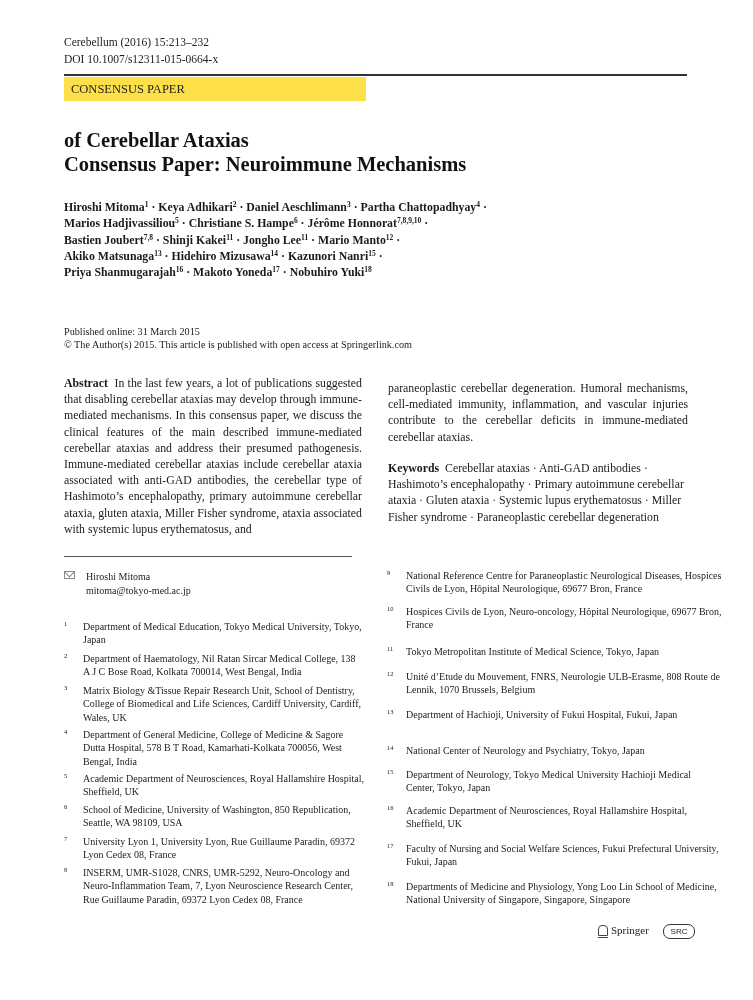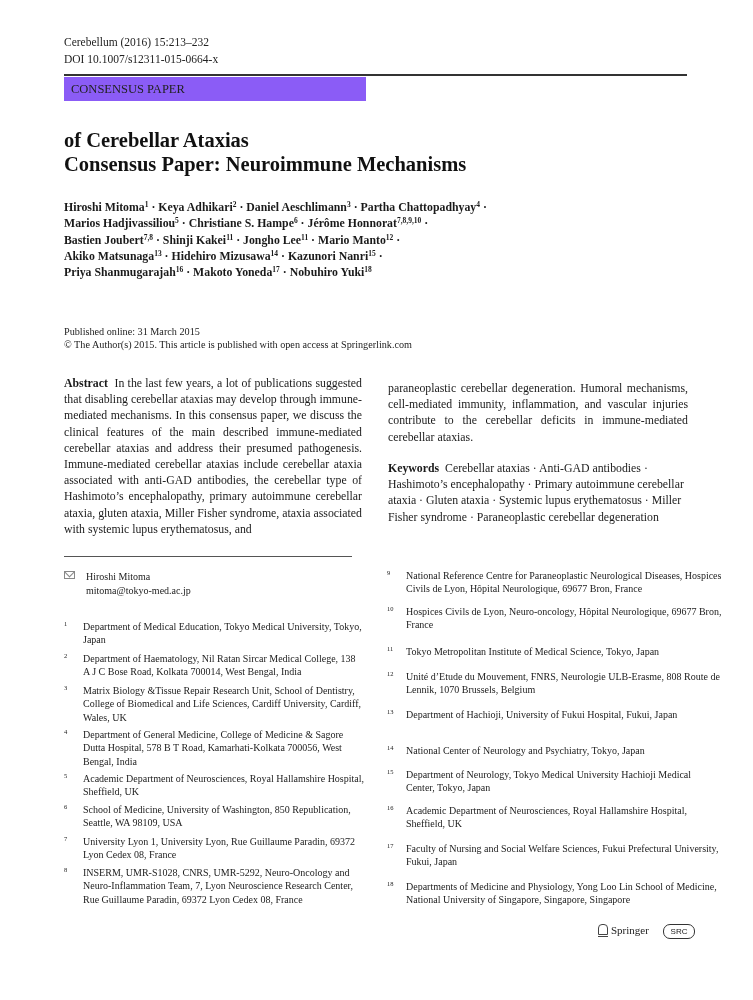--- a/index.html
+++ b/index.html
@@ -3,42 +3,42 @@
 <meta charset="utf-8">
 <style>
   html, body { margin: 0; padding: 0; }
   body {
     width: 753px; height: 1000px; background: #ffffff; position: relative; overflow: hidden;
     font-family: "Liberation Serif", "DejaVu Serif", serif; color: #1a1a1a;
   }
   .abs { position: absolute; }
   .journal-line { left: 64px; font-size: 11.5px; line-height: 16px; color: #222; }
   .top-rule { left: 64px; top: 74px; width: 623px; height: 2px; background: #333; }
-  .category-bar { left: 64px; top: 77px; width: 302px; height: 24px; background: #8b5cf6; }
+  .category-bar { left: 64px; top: 77px; width: 302px; height: 24px; background: #fde047; }
   .category-bar span { display: block; padding-left: 7px; font-size: 12.5px; line-height: 25px; color: #222; }
   .title { left: 64px; top: 128px; width: 520px; font-size: 20.5px; font-weight: bold; line-height: 24px; color: #111; }
   .authors { left: 64px; top: 199px; width: 480px; font-size: 11.8px; font-weight: bold; line-height: 16.3px; color: #1a1a1a; }
   .authors sup { font-size: 7.5px; vertical-align: 4px; line-height: 0; }
   .pubinfo { left: 64px; top: 325px; font-size: 10.2px; line-height: 13px; color: #222; }
   .abstract-col { font-size: 11.8px; line-height: 16.2px; text-align: justify; color: #1a1a1a; }
   .abstract-left { left: 64px; top: 367px; width: 298px; margin-top: 8px; }
   .abstract-right { left: 388px; top: 367px; width: 300px; margin-top: 13px; }
   .keywords { left: 388px; top: 460px; width: 300px; font-size: 11.8px; line-height: 16.2px; color: #1a1a1a; }
   .bold { font-weight: bold; }
   .foot-rule { left: 64px; top: 556px; width: 288px; height: 1px; background: #555; }
   .corr { left: 64px; top: 570px; font-size: 10px; line-height: 13.5px; color: #222; }
   .corr .env { position: absolute; left: 0; top: 1px; width: 11px; height: 8px; border: 1px solid #888; box-sizing: border-box; }
   .corr .env:after { content: ""; position: absolute; left: 1px; top: -3px; width: 6px; height: 6px; border-right: 1px solid #888; border-bottom: 1px solid #888; transform: rotate(45deg); }
   .corr .txt { margin-left: 22px; }
   .aff { font-size: 10px; line-height: 13.3px; color: #222; }
   .aff .num { position: absolute; left: 0; top: -3px; font-size: 6.5px; }
   .aff .txt { margin-left: 19px; display: block; }
   .aff-l { left: 64px; width: 300px; }
   .aff-r { left: 387px; width: 335px; }
-  .springer { left: 598px; top: 924px; font-size: 11px; color: #222; display: flex; gap: 3px; }
+  .springer { left: 598px; top: 924px; font-size: 11px; color: #222; display: flex; align-items: center; gap: 3px; }
   .springer .horse { width: 10px; height: 11px; border: 1px solid #444; border-radius: 4px 4px 0 0; box-sizing: border-box; position: relative; }
   .springer .horse:after { content: ""; position: absolute; left: -1px; bottom: -3px; width: 10px; height: 1px; background: #444; }
   .src-logo { left: 663px; top: 924px; width: 30px; height: 13px; border: 1px solid #333; border-radius: 7px; font-size: 8px; text-align: center; line-height: 13px; color: #222; font-family: Liberation Sans, sans-serif; }
 </style>
 </head>
 <body>
 
 <div class="abs journal-line" style="top:34px">Cerebellum (2016) 15:213–232</div>
 <div class="abs journal-line" style="top:51px">DOI 10.1007/s12311-015-0664-x</div>
 <div class="abs top-rule"></div>

